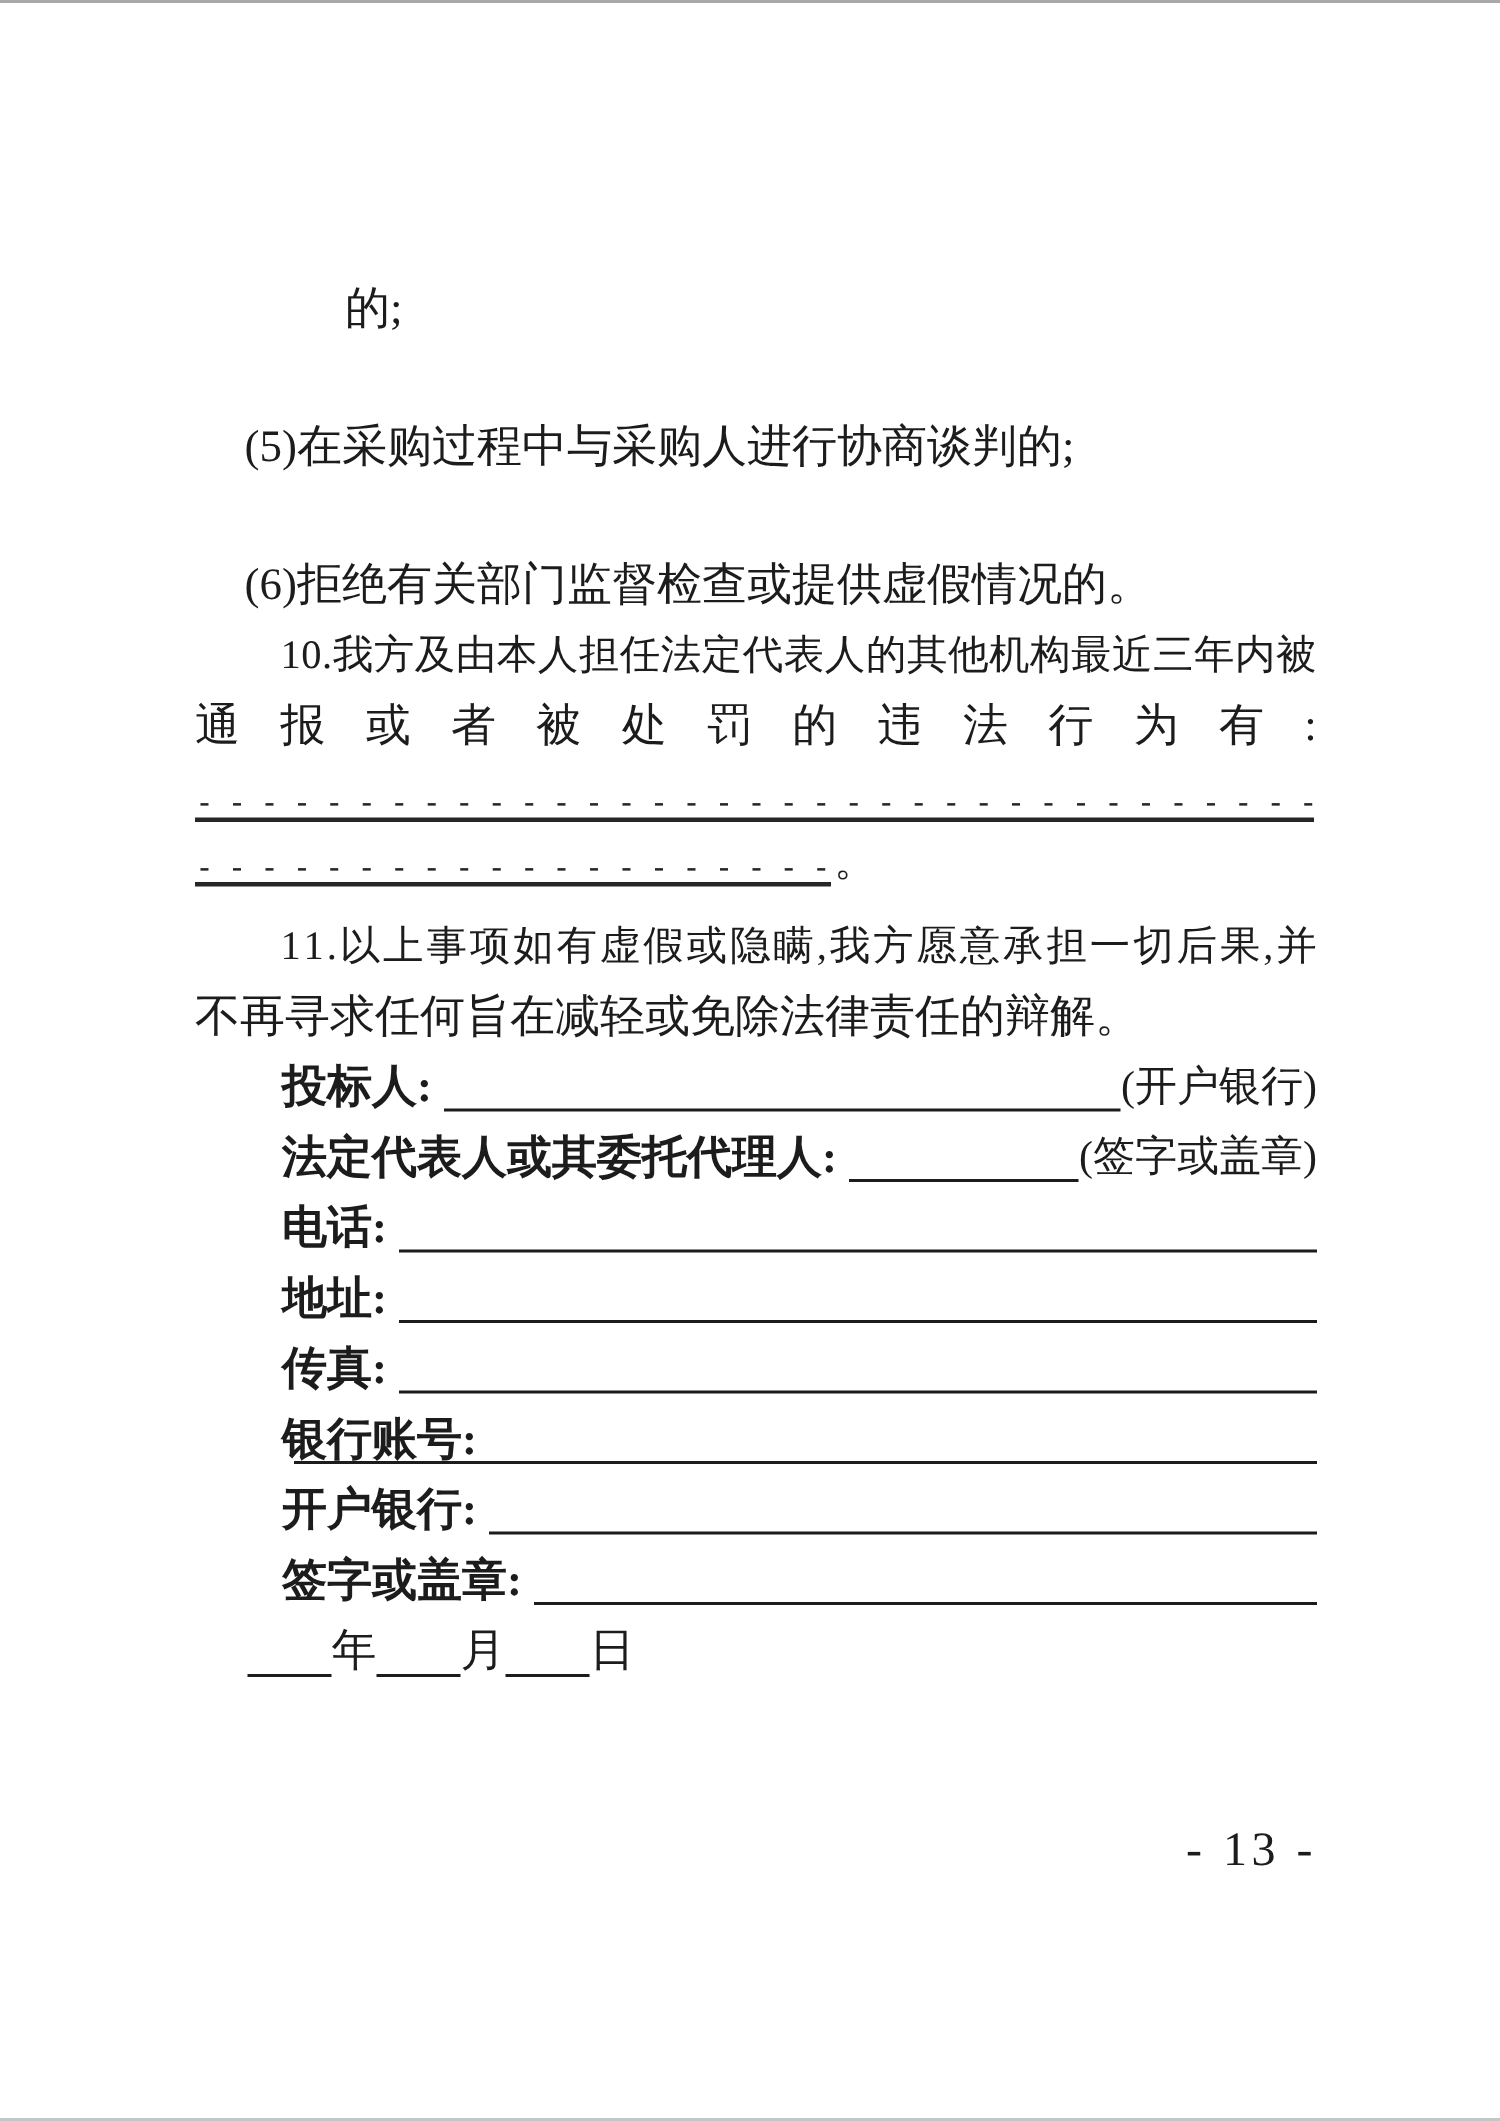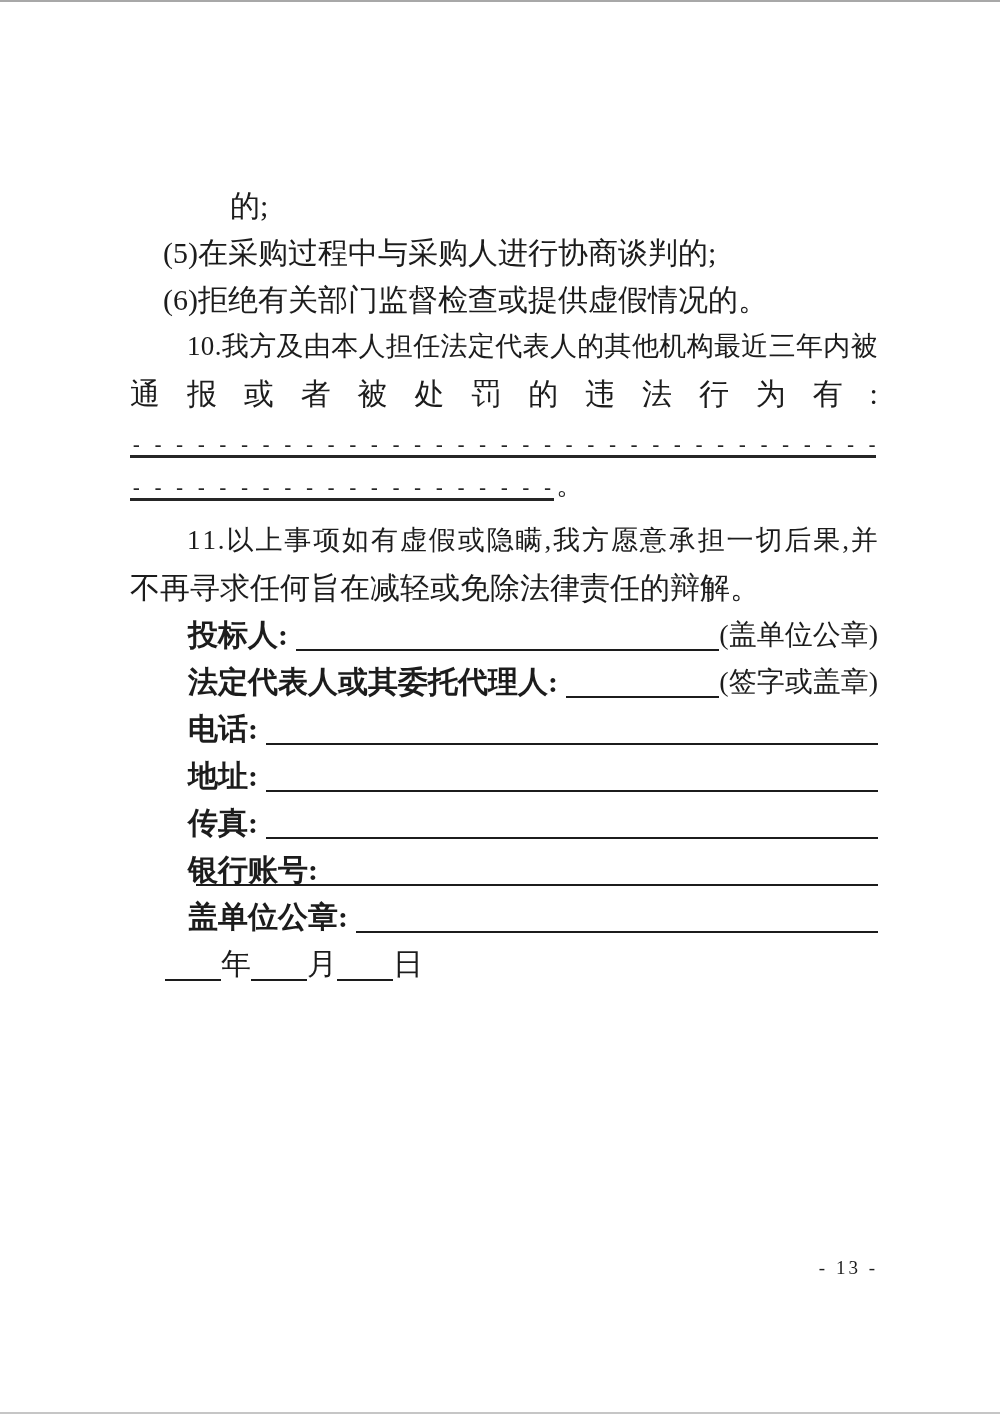--- a/index.html
+++ b/index.html
@@ -14,21 +14,21 @@
   .scan-edge{position:absolute;left:0;right:0;height:2px;background:#a8a8a8;}
   .scan-edge.top{top:0;}
   .scan-edge.bottom{bottom:0;background:#c6c6c6;}
 
   .content{
     position:absolute;left:130px;top:182px;width:748px;
     font-size:30px;line-height:47px;
   }
   .ln{white-space:nowrap;}
   .cont-indent{margin-left:100px;}
-  .item-indent{margin-left:33px;}
+  .item-indent{margin-left:33px;margin-top:45px;}
   .indent2{margin-left:57px;width:691px;}
 
   
   .jchars{display:flex;justify-content:space-between;overflow:hidden;}
   .jchars span{flex:0 0 auto;}
   .tight{font-size:27px;}
 
   
   .dashes{
     height:25px;line-height:30px;
@@ -54,22 +54,22 @@
   .fsuffix{white-space:nowrap;font-size:28px;}
 
   .date-row{display:block;margin-left:35px;white-space:nowrap;}
   .dblank{
     display:inline-block;width:56px;height:36px;
     border-bottom:2px solid #1c1c1c;
     vertical-align:bottom;margin-bottom:6px;
   }
 
   .pageno{
-    position:absolute;top:1254px;right:122px;
-    font-size:19px;letter-spacing:3px;line-height:28px;
+    position:absolute;top:1218px;right:122px;
+    font-size:32px;letter-spacing:3px;line-height:28px;
   }
 </style>
 </head>
 <body>
 
 <div class="page">
   <div class="scan-edge top"></div>
 
   <div class="content">
 
@@ -161,21 +161,21 @@
         <span>果</span>
         <span>,</span>
         <span>并</span>
       </div>
 
     <div class="ln">不再寻求任何旨在减轻或免除法律责任的辩解。</div>
 
     <div class="frow">
       <span class="flabel">投标人:</span>
       <span class="blank"></span>
-      <span class="fsuffix">(盖单位公章)</span>
+      <span class="fsuffix">(开户银行)</span>
     </div>
 
     <div class="frow">
       <span class="flabel">法定代表人或其委托代理人:</span>
       <span class="blank"></span>
       <span class="fsuffix">(签字或盖章)</span>
     </div>
 
     <div class="frow">
       <span class="flabel">电话:</span>
@@ -195,25 +195,26 @@
     <div class="frow">
       <span class="flabel">银行账号:</span>
       <span class="blank"></span>
     </div>
 
     <div class="frow">
       <span class="blank"></span>
     </div>
 
     <div class="frow">
-      <span class="blank"></span>
-    </div>
-
-    <div class="frow">
-      <span class="flabel">盖单位公章:</span>
+      <span class="flabel">开户银行:</span>
+      <span class="blank"></span>
+    </div>
+
+    <div class="frow">
+      <span class="flabel">签字或盖章:</span>
       <span class="blank"></span>
     </div>
 
     <div class="date-row">
       <span class="dblank"></span><span>年</span><span class="dblank"></span><span>月</span><span class="dblank"></span><span>日</span>
     </div>
 
   </div>
 
   <div class="pageno">- 13 -</div>

